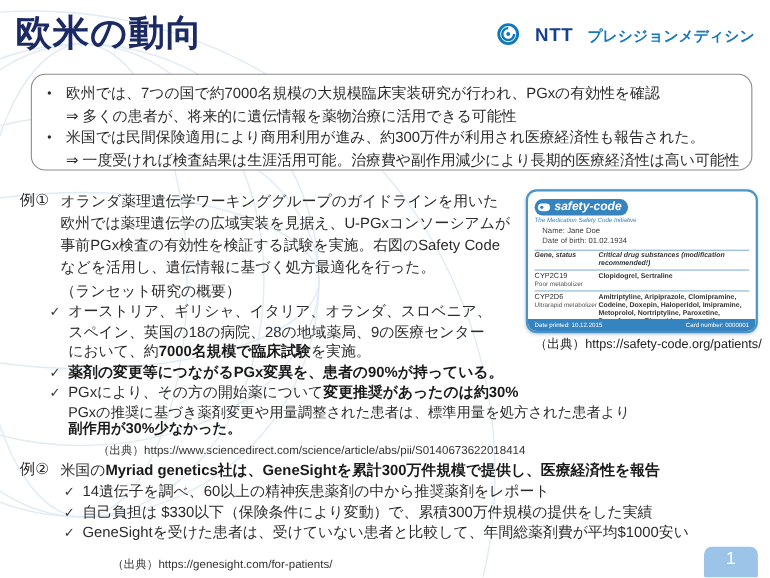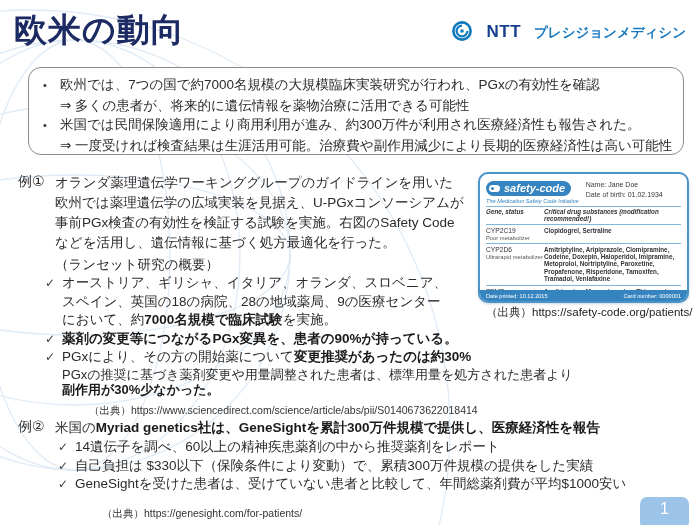--- a/index.html
+++ b/index.html
@@ -39,21 +39,21 @@
   .b{font-weight:700;color:#1a1a1a;}
   .sub2{font-size:13px;line-height:15.5px;}
   .src{margin-left:44px;margin-top:3px;font-size:10.5px;color:#333;}
   .src2{margin-left:44px;margin-top:10px;font-size:10.5px;color:#333;}
   .ex2 .ex-headline{font-size:13.5px;line-height:19px;white-space:nowrap;}
   .ex2 .bullets{margin-left:40px;}
 
   
   .card{left:478px;top:172px;width:211px;height:131px;background:#fff;border:2px solid #4a94c8;border-radius:10px;
     box-sizing:border-box;overflow:hidden;box-shadow:0 1px 3px rgba(60,100,140,.25);position:absolute;color:#333;}
-  .card-head{display:flex;padding:4px 6px 1px 6px;}
+  .card-head{display:flex;padding:4px 6px 1px 6px;flex-direction:column;}
   .sc-logo{background:#3584bf;color:#fff;font-style:italic;font-weight:700;font-size:11px;
     padding:1px 6px 2px 18px;border-radius:8px;position:relative;display:inline-block;}
   .pill{position:absolute;left:3px;top:4px;width:11px;height:6.5px;background:#fff;border-radius:4px;}
   .pill::after{content:"";position:absolute;left:1.5px;top:1.5px;width:3.5px;height:3.5px;background:#3584bf;border-radius:50%;}
   .sc-sub{color:#3584bf;font-style:italic;font-size:5.6px;margin-top:1.5px;}
   .sc-id{margin-left:7px;font-size:7px;line-height:9.5px;padding-top:2px;}
   .sc-id .lbl{color:#444;}
   .card-table{padding:1px 6px 0 6px;font-size:6.3px;}
   .ct-hdr{display:flex;border-top:1px solid #85b4d9;border-bottom:1px solid #85b4d9;
     font-style:italic;font-weight:700;padding:1.5px 0;}

